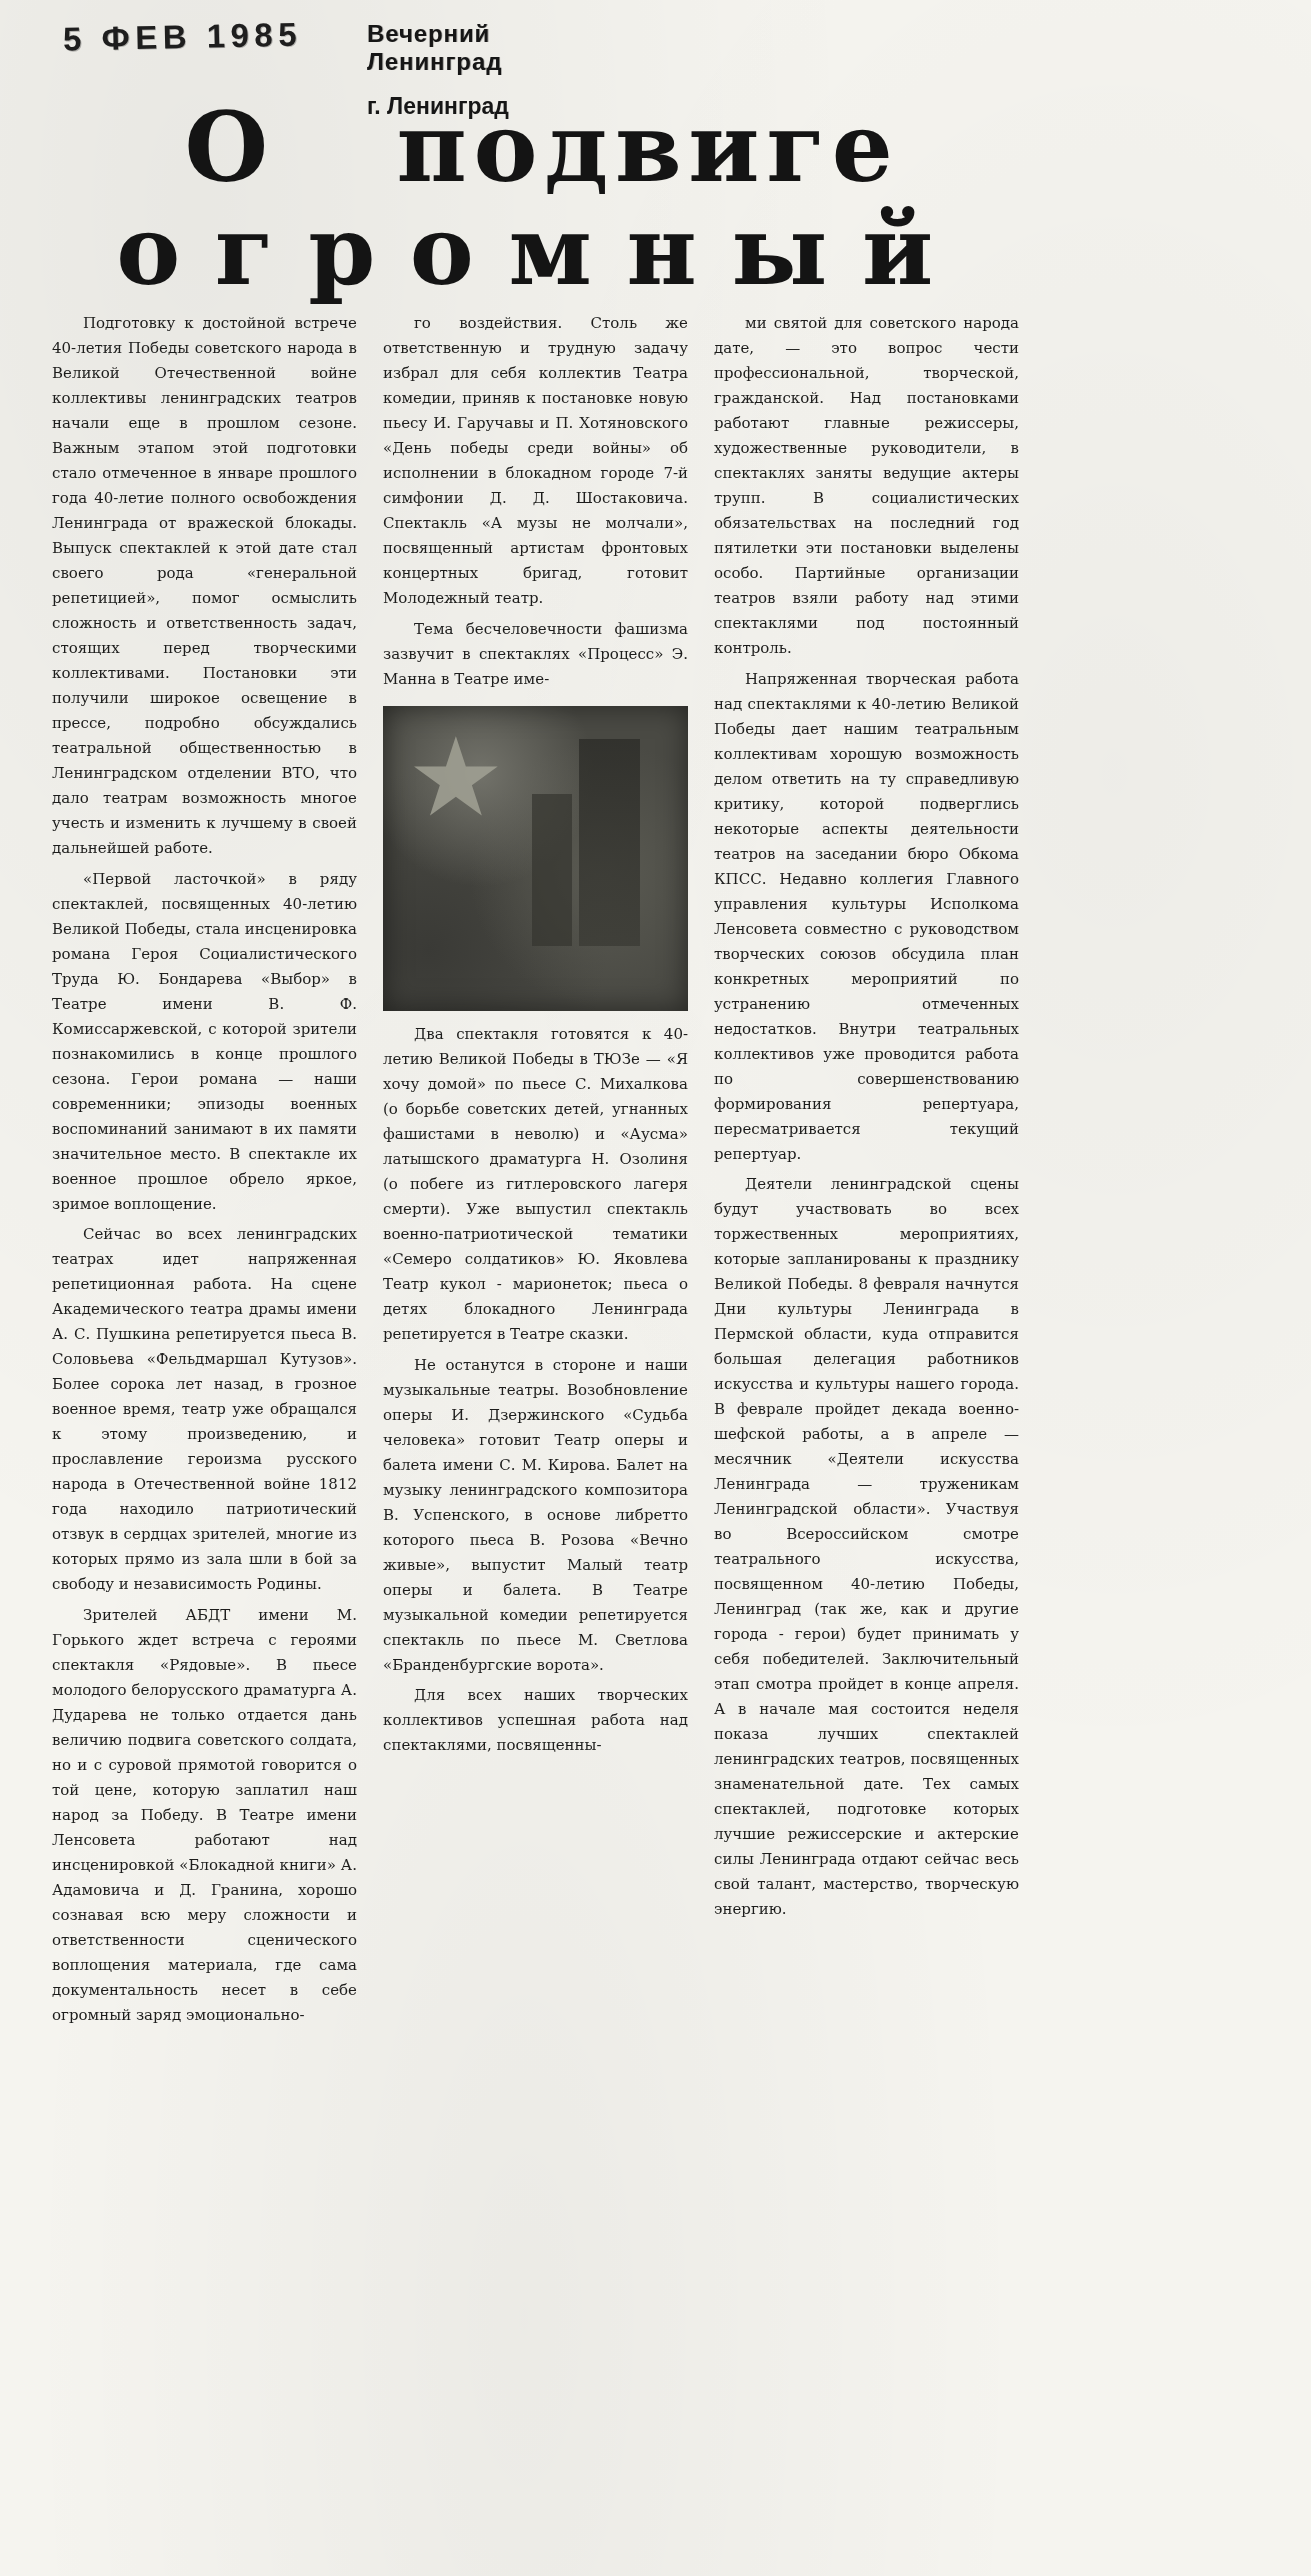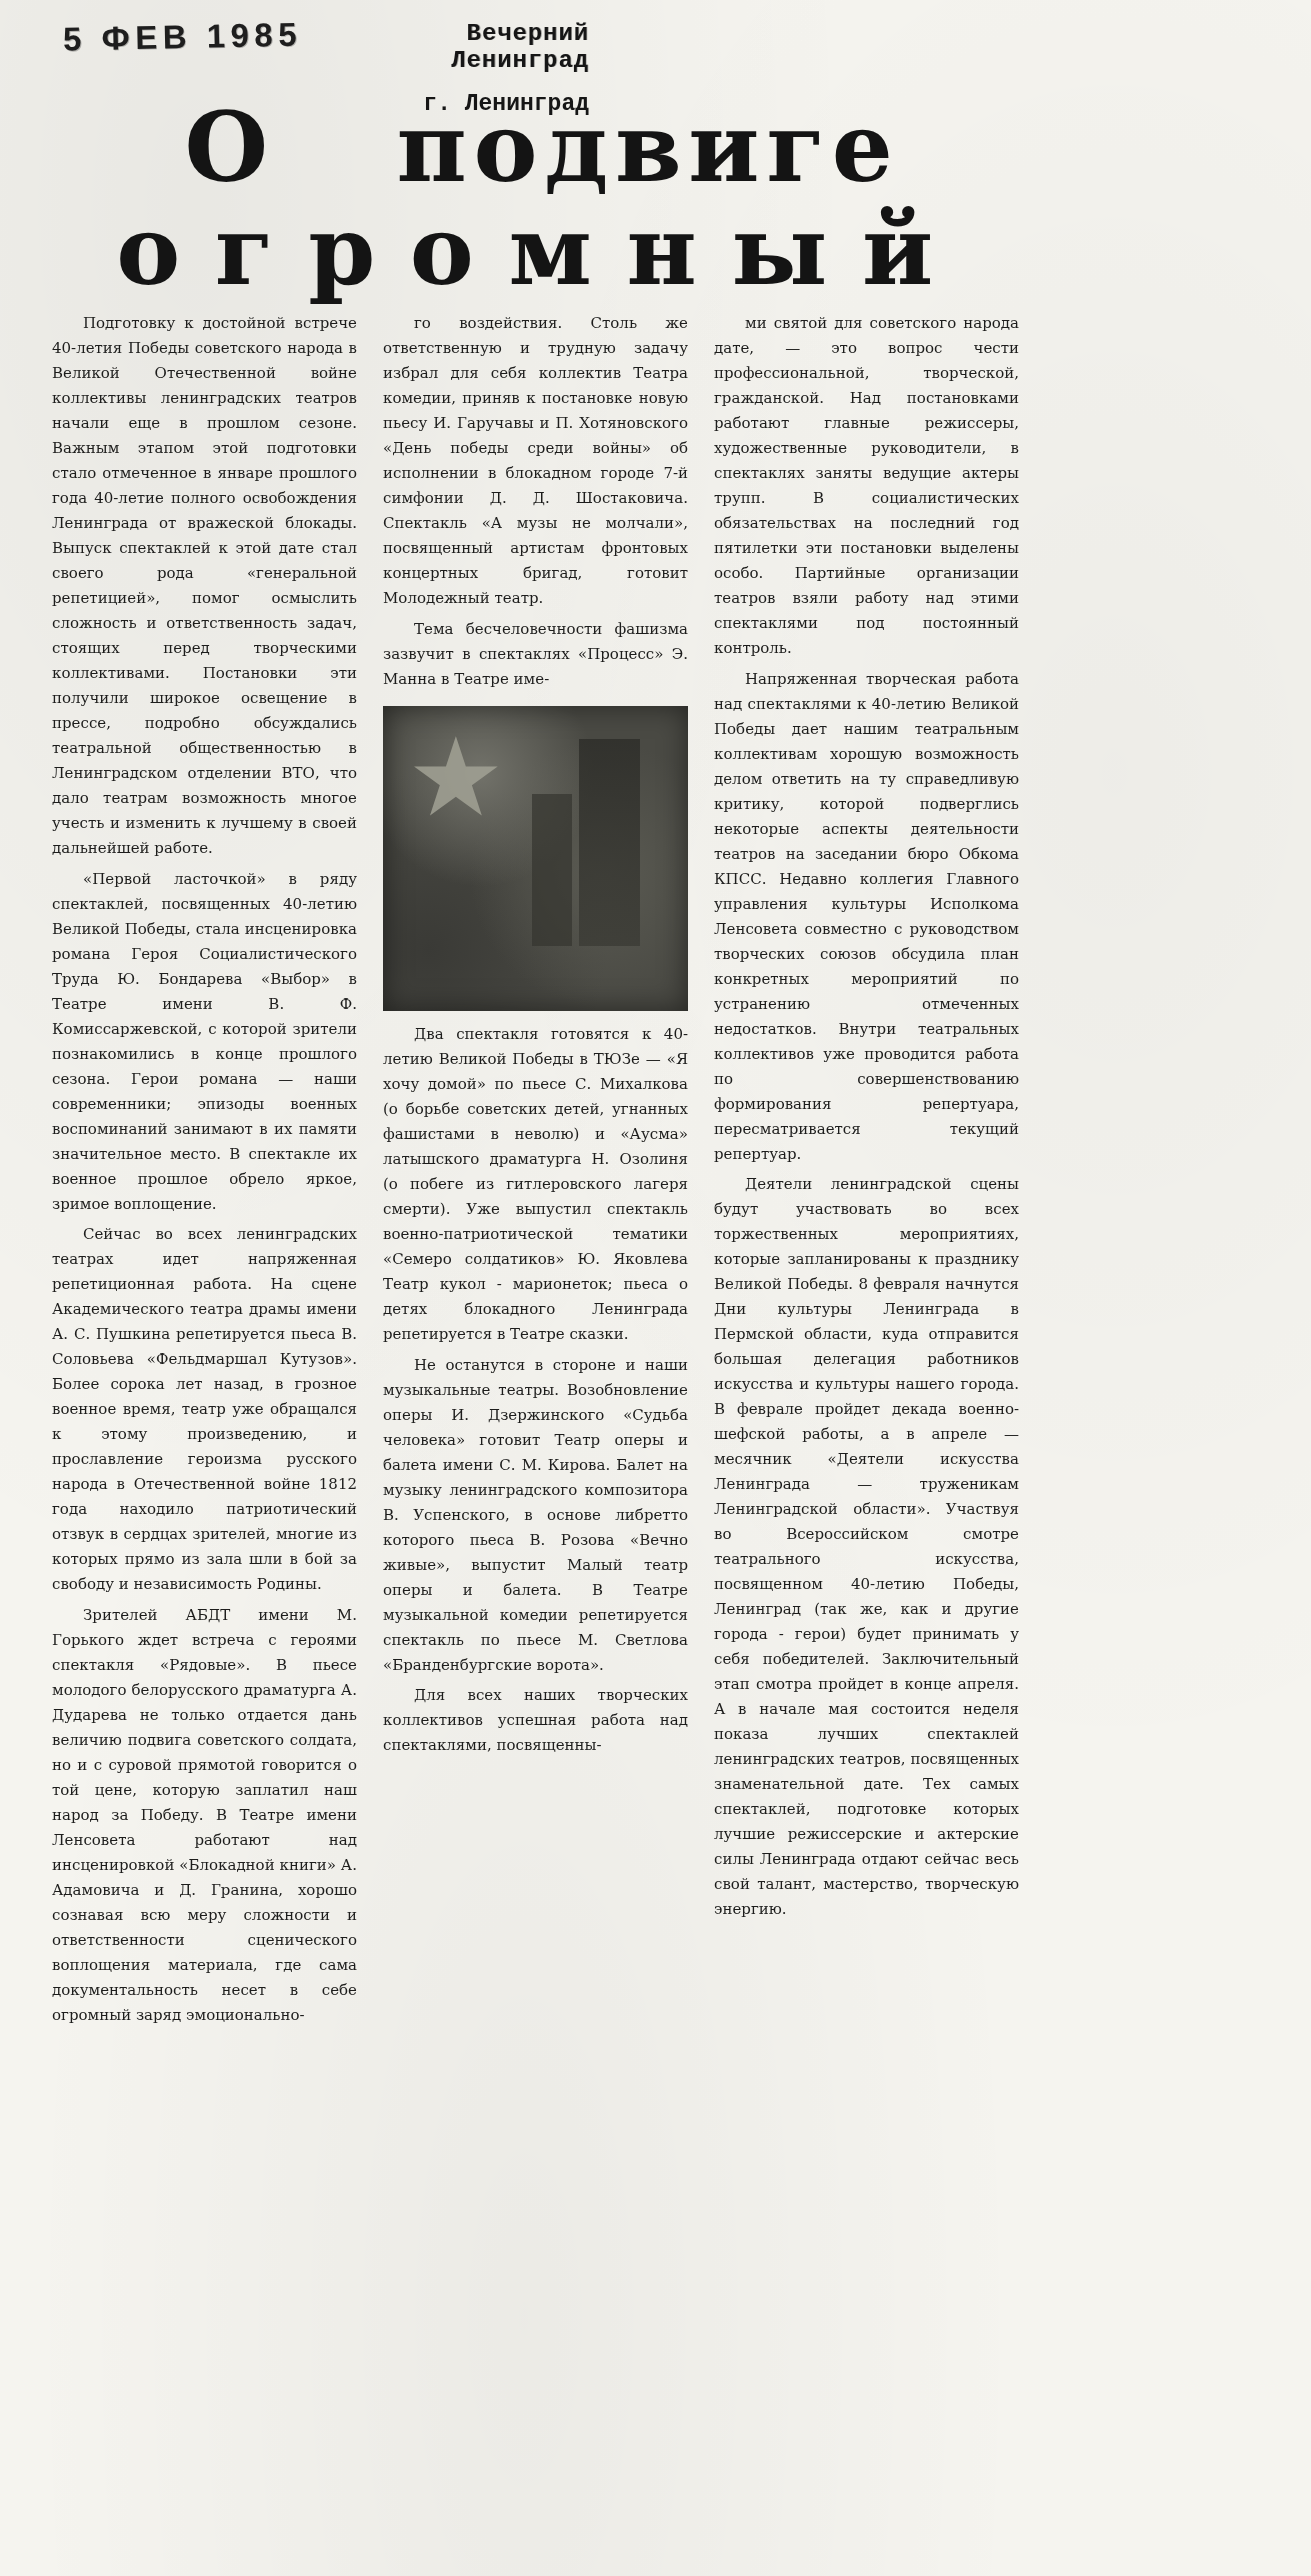--- a/index.html
+++ b/index.html
@@ -20,22 +20,22 @@
   }
   .stamp{
     position:absolute;top:18.4px;left:63px;
     font-family:"Liberation Sans", sans-serif;
     font-weight:bold;font-size:33px;letter-spacing:5.5px;
     transform:rotate(-1.2deg);
     color:#1e1e1e;
     text-shadow:0.9px 0.9px 0 rgba(0,0,0,0.25);
   }
   .masthead{
-    position:absolute;top:20px;left:350px;width:239px;text-align:right;
-    font-family:Liberation Mono, monospace;font-weight:bold;color:#161616;
+    position:absolute;top:20px;left:367px;width:239px;text-align:left;
+    font-family:Liberation Sans, sans-serif;font-weight:bold;color:#161616;
   }
   .masthead-title{font-size:24px;letter-spacing:0.9px;text-shadow:0.9px 0 0 rgba(0,0,0,0.3);}
   .masthead-city{font-size:23px;margin-top:17px;}
   .headline{
     position:absolute;top:99px;left:59px;width:966px;margin:0;
     text-align:center;font-weight:bold;color:#141414;
   }
   .hl1{display:block;font-size:96px;line-height:1.02;letter-spacing:0.07em;word-spacing:0.85em;}
   .hl2{display:block;font-size:96px;line-height:1.02;letter-spacing:0.36em;margin-top:5.5px;}
   .columns{

